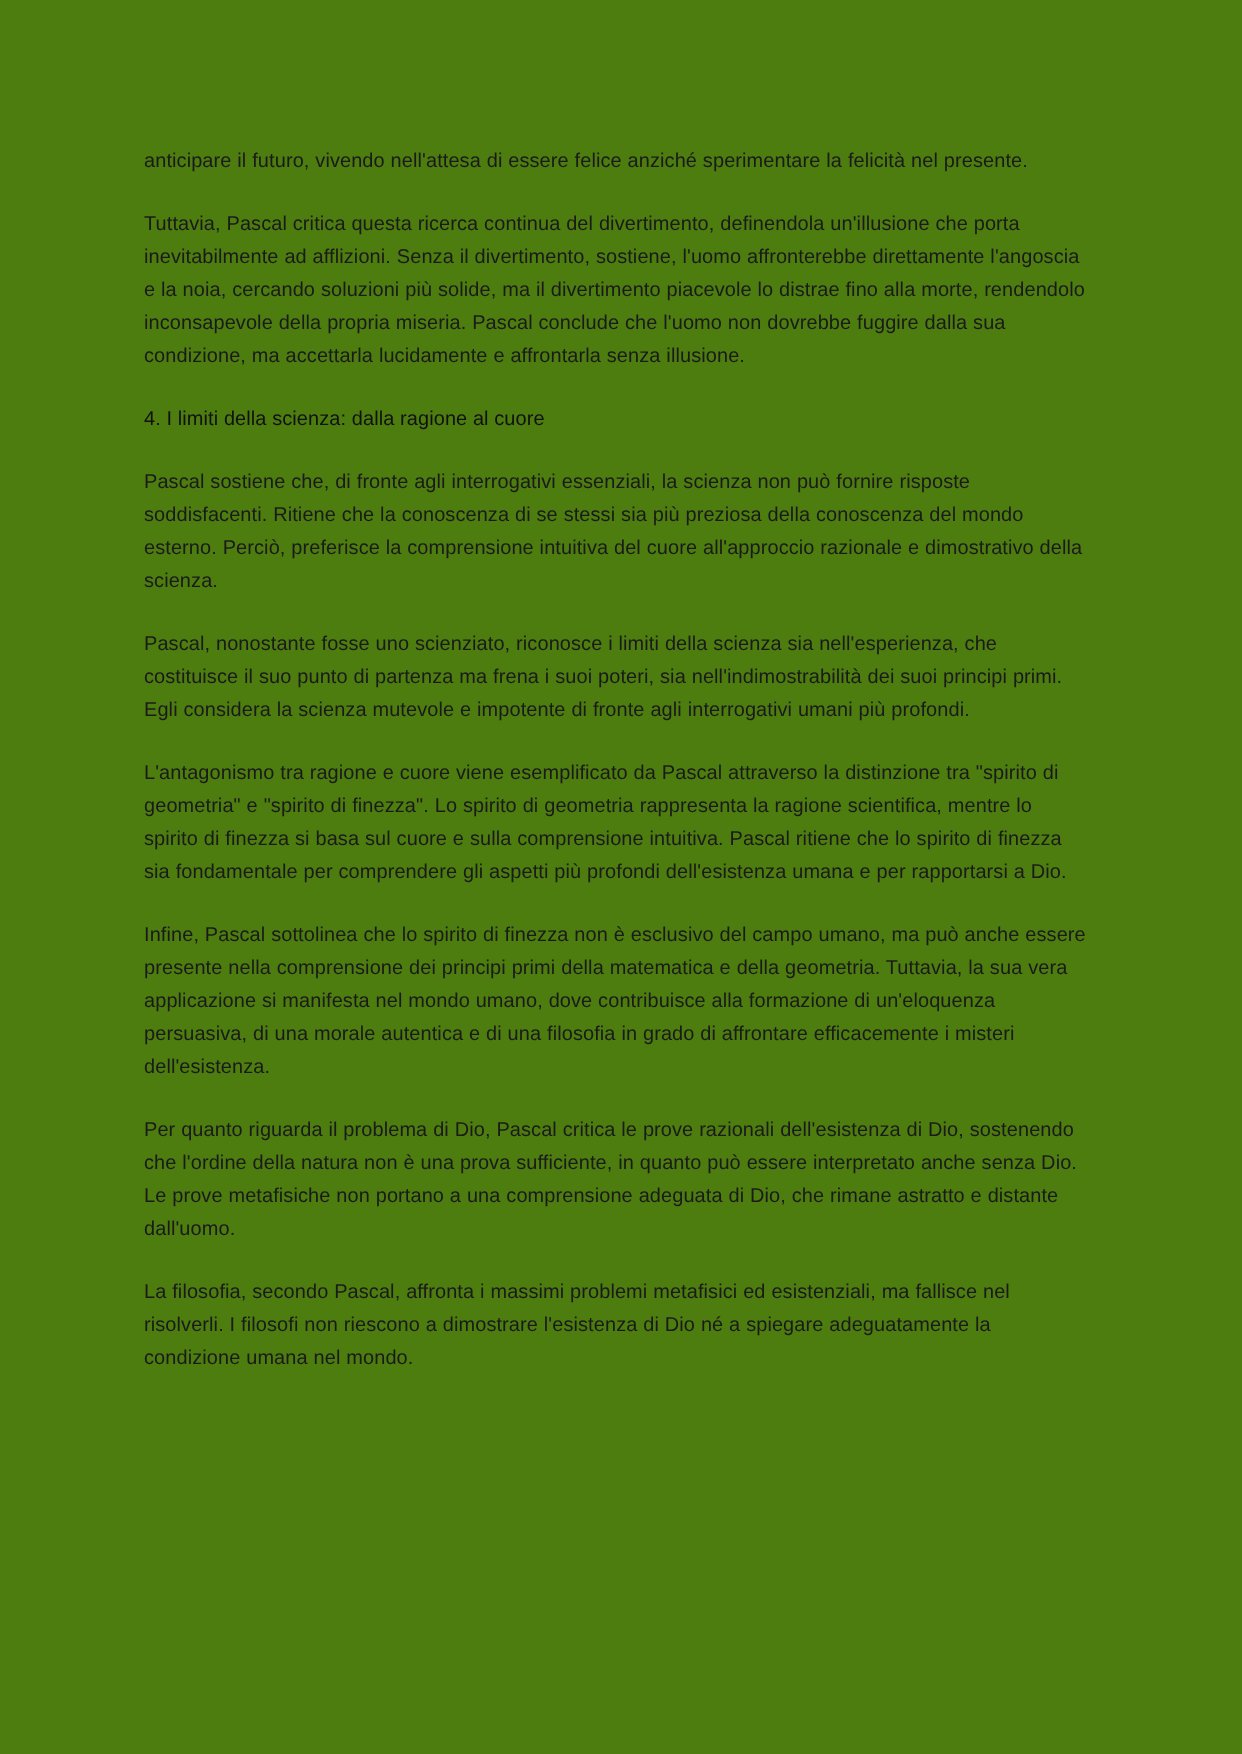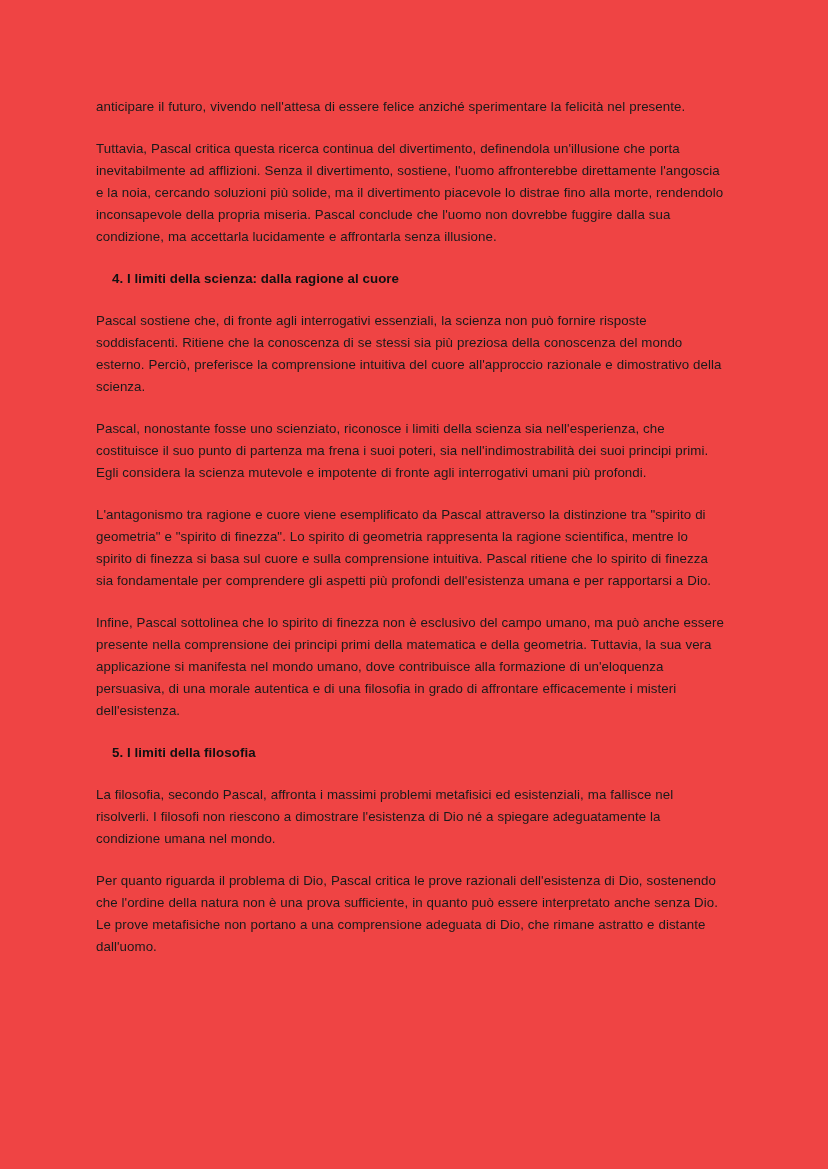--- a/index.html
+++ b/index.html
@@ -12,45 +12,45 @@
     height: 1169px;
     font-family: "Liberation Sans", sans-serif;
     color: #1a1a1a;
     -webkit-font-smoothing: antialiased;
   }
 
   .page {
     box-sizing: border-box;
     width: 828px;
     height: 1169px;
-    background: #ef4444;
+    background: #4d7c0f;
     padding: 96px 85px 0 96px;
     position: relative;
     overflow: hidden;
   }
 
   .doc-body {
     width: 630px;
   }
 
   p.para {
     margin: 0 0 20px 0;
     font-size: 13.3px;
     line-height: 22px;
     text-align: left;
     letter-spacing: 0.005em;
     word-spacing: 0.01em;
     color: #1a1a1a;
   }
 
   h2.section-heading {
-    margin: 0 0 20px 16px;
+    margin: 0 0 20px 0;
     font-size: 13.3px;
     line-height: 22px;
-    font-weight: bold;
+    font-weight: normal;
     color: #111111;
     letter-spacing: 0.005em;
   }
 
   p.para:last-child,
   .doc-body > *:last-child {
     margin-bottom: 0;
   }
 </style>
 </head>
@@ -66,21 +66,20 @@
     <h2 class="section-heading">4. I limiti della scienza: dalla ragione al cuore</h2>
 
     <p class="para">Pascal sostiene che, di fronte agli interrogativi essenziali, la scienza non può fornire risposte soddisfacenti. Ritiene che la conoscenza di se stessi sia più preziosa della conoscenza del mondo esterno. Perciò, preferisce la comprensione intuitiva del cuore all'approccio razionale e dimostrativo della scienza.</p>
 
     <p class="para">Pascal, nonostante fosse uno scienziato, riconosce i limiti della scienza sia nell'esperienza, che costituisce il suo punto di partenza ma frena i suoi poteri, sia nell'indimostrabilità dei suoi principi primi. Egli considera la scienza mutevole e impotente di fronte agli interrogativi umani più profondi.</p>
 
     <p class="para">L'antagonismo tra ragione e cuore viene esemplificato da Pascal attraverso la distinzione tra "spirito di geometria" e "spirito di finezza". Lo spirito di geometria rappresenta la ragione scientifica, mentre lo spirito di finezza si basa sul cuore e sulla comprensione intuitiva. Pascal ritiene che lo spirito di finezza sia fondamentale per comprendere gli aspetti più profondi dell'esistenza umana e per rapportarsi a Dio.</p>
 
     <p class="para">Infine, Pascal sottolinea che lo spirito di finezza non è esclusivo del campo umano, ma può anche essere presente nella comprensione dei principi primi della matematica e della geometria. Tuttavia, la sua vera applicazione si manifesta nel mondo umano, dove contribuisce alla formazione di un'eloquenza persuasiva, di una morale autentica e di una filosofia in grado di affrontare efficacemente i misteri dell'esistenza.</p>
 
-    <h2 class="section-heading">5. I limiti della filosofia</h2>
+
+    <p class="para">Per quanto riguarda il problema di Dio, Pascal critica le prove razionali dell'esistenza di Dio, sostenendo che l'ordine della natura non è una prova sufficiente, in quanto può essere interpretato anche senza Dio. Le prove metafisiche non portano a una comprensione adeguata di Dio, che rimane astratto e distante dall'uomo.</p>
 
     <p class="para">La filosofia, secondo Pascal, affronta i massimi problemi metafisici ed esistenziali, ma fallisce nel risolverli. I filosofi non riescono a dimostrare l'esistenza di Dio né a spiegare adeguatamente la condizione umana nel mondo.</p>
-
-    <p class="para">Per quanto riguarda il problema di Dio, Pascal critica le prove razionali dell'esistenza di Dio, sostenendo che l'ordine della natura non è una prova sufficiente, in quanto può essere interpretato anche senza Dio. Le prove metafisiche non portano a una comprensione adeguata di Dio, che rimane astratto e distante dall'uomo.</p>
 
 
   </div>
 </div>
 
 </body></html>

